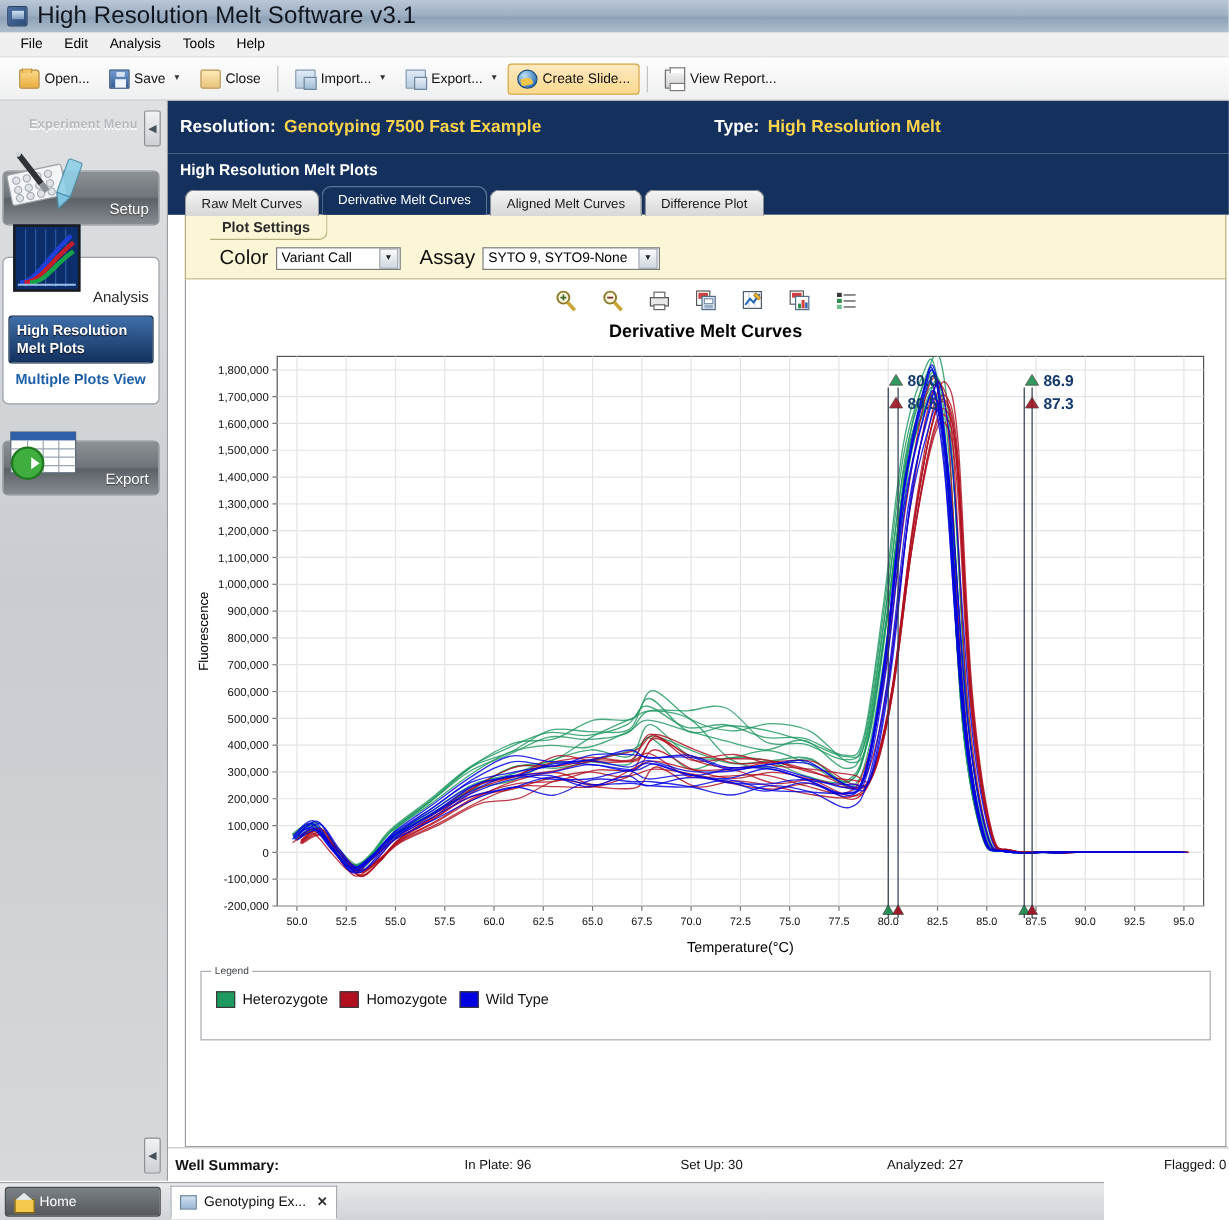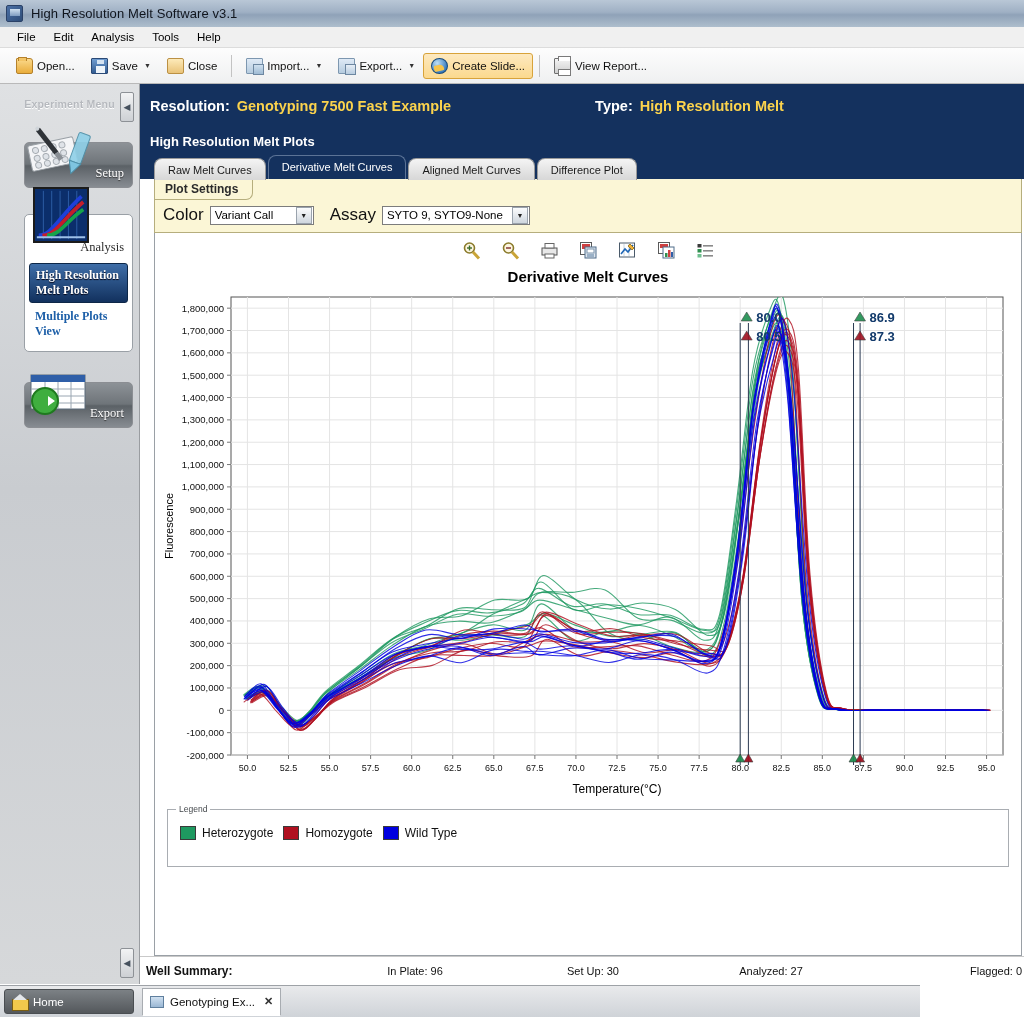--- a/index.html
+++ b/index.html
@@ -7,21 +7,21 @@
     font-family:"Liberation Sans", sans-serif; background:#fff; }
 
   
   .titlebar { height:27px; width:1024px;
     background:linear-gradient(to bottom,#b9c7d6 0%,#9fb0c4 45%,#8fa2b8 55%,#aebecd 100%);
     display:flex; align-items:center; padding-left:6px; position:relative; }
   .titlebar .tb-icon { width:17px; height:17px; margin-right:8px; position:relative;
     background:linear-gradient(135deg,#4a6fa5,#2e4d78); border:1px solid #2a4167; border-radius:2px; }
   .titlebar .tb-icon:after { content:""; position:absolute; left:3px; top:3px; width:10px; height:7px;
     background:linear-gradient(to bottom,#cfe0f0,#7e9cc0); }
-  .titlebar .tb-title { font-size:13px; color:#10151d; letter-spacing:.1px; }
+  .titlebar .tb-title { font-size:20px; color:#10151d; letter-spacing:.1px; }
 
   
   .menubar { height:21px; width:1024px; background:#f0f0f0;
     border-bottom:1px solid #dcdcdc; display:flex; align-items:center; padding-left:8px; }
   .menubar .mi { font-size:11.5px; color:#000; padding:2px 9px; }
 
   
   .toolbar { height:36px; width:1024px;
     background:linear-gradient(to bottom,#fdfdfd,#eff0f1);
     border-bottom:1px solid #b9b9b9; display:flex; align-items:center; padding-left:8px; gap:0; }
@@ -70,21 +70,21 @@
     text-shadow:0 1px 0 #fff; padding:6px 0 8px 0; letter-spacing:.2px; }
   .sb-collapse { position:absolute; right:5px; top:8px; width:14px; height:30px;
     background:linear-gradient(to bottom,#f2f3f4,#cdd0d4); border:1px solid #8d9196;
     border-radius:2px; display:flex; align-items:center; justify-content:center;
     font-size:9px; color:#46515e; }
   .sb-collapse-bottom { position:absolute; right:5px; bottom:6px; width:14px; height:30px;
     background:linear-gradient(to bottom,#f2f3f4,#cdd0d4); border:1px solid #8d9196;
     border-radius:2px; display:flex; align-items:center; justify-content:center;
     font-size:9px; color:#46515e; }
 
-  .sb-block { margin:6px 6px 0 24px; position:relative;font-family:Liberation Serif, serif; }
+  .sb-block { margin:6px 6px 0 2px; position:relative; }
   .sb-btn { height:46px; border:1px solid #8b8e93; border-radius:5px;
     background:linear-gradient(to bottom,#8d9297 0%,#6e7479 48%,#5b6166 52%,#878c92 100%);
     display:flex; align-items:flex-end; justify-content:flex-end;
     padding:0 8px 6px 0; position:relative; overflow:visible; }
   .sb-btn span { font-size:12.5px; color:#fff; text-shadow:0 1px 1px #333; }
   .sb-setup-img { position:absolute; left:-2px; top:-22px; width:78px; height:58px; }
   .sb-export-img { position:absolute; left:0px; top:-22px; width:76px; height:56px; }
 
   .sb-panel { border:1px solid #9aa0a6; border-radius:5px; background:#fff;
     padding:0 0 6px 0; position:relative; }
@@ -109,21 +109,21 @@
     padding:6px 0 6px 10px; }
 
   .tabstrip { background:#14315e; padding:0 0 0 14px; display:flex; align-items:flex-end; height:24px; }
   .tab { font-size:11px; padding:5px 13px 4px 13px; border-radius:8px 8px 0 0;
     background:linear-gradient(to bottom,#f4f4f4,#d7d7d7); color:#1a1a1a;
     border:1px solid #9a9a9a; border-bottom:none; margin-right:2px; position:relative; top:1px; }
   .tab.active { background:#14315e; color:#fff; border-color:#5c7396;
     padding-bottom:6px; top:0; }
 
   .settings { background:#fbf6d6; border:1px solid #b6ae7d; border-top:none;
-    margin:0 14px 0 14px; }
+    margin:0 14px 0 14px;padding-left:20px; }
   .settings-tabrow { display:flex; }
   .settings-tab { background:#fbf6d6; border:1px solid #b6ae7d; border-top:none;
     border-left:none; border-radius:0 0 7px 0; font-size:12px; font-weight:bold;
     color:#2b2b2b; padding:3px 14px 3px 10px; }
   .settings-row { display:flex; align-items:center; gap:6px; padding:5px 8px 7px 8px; }
   .lbl { font-size:17px; color:#111; }
   .combo { height:19px; min-width:100px; background:#fff; border:1px solid #7c7c7c;
     display:flex; align-items:center; justify-content:space-between; font-size:11.5px; color:#000; }
   .combo .cv { padding:0 4px; white-space:nowrap; }
   .combo .cb { width:16px; height:17px; margin:0 1px 0 2px;

